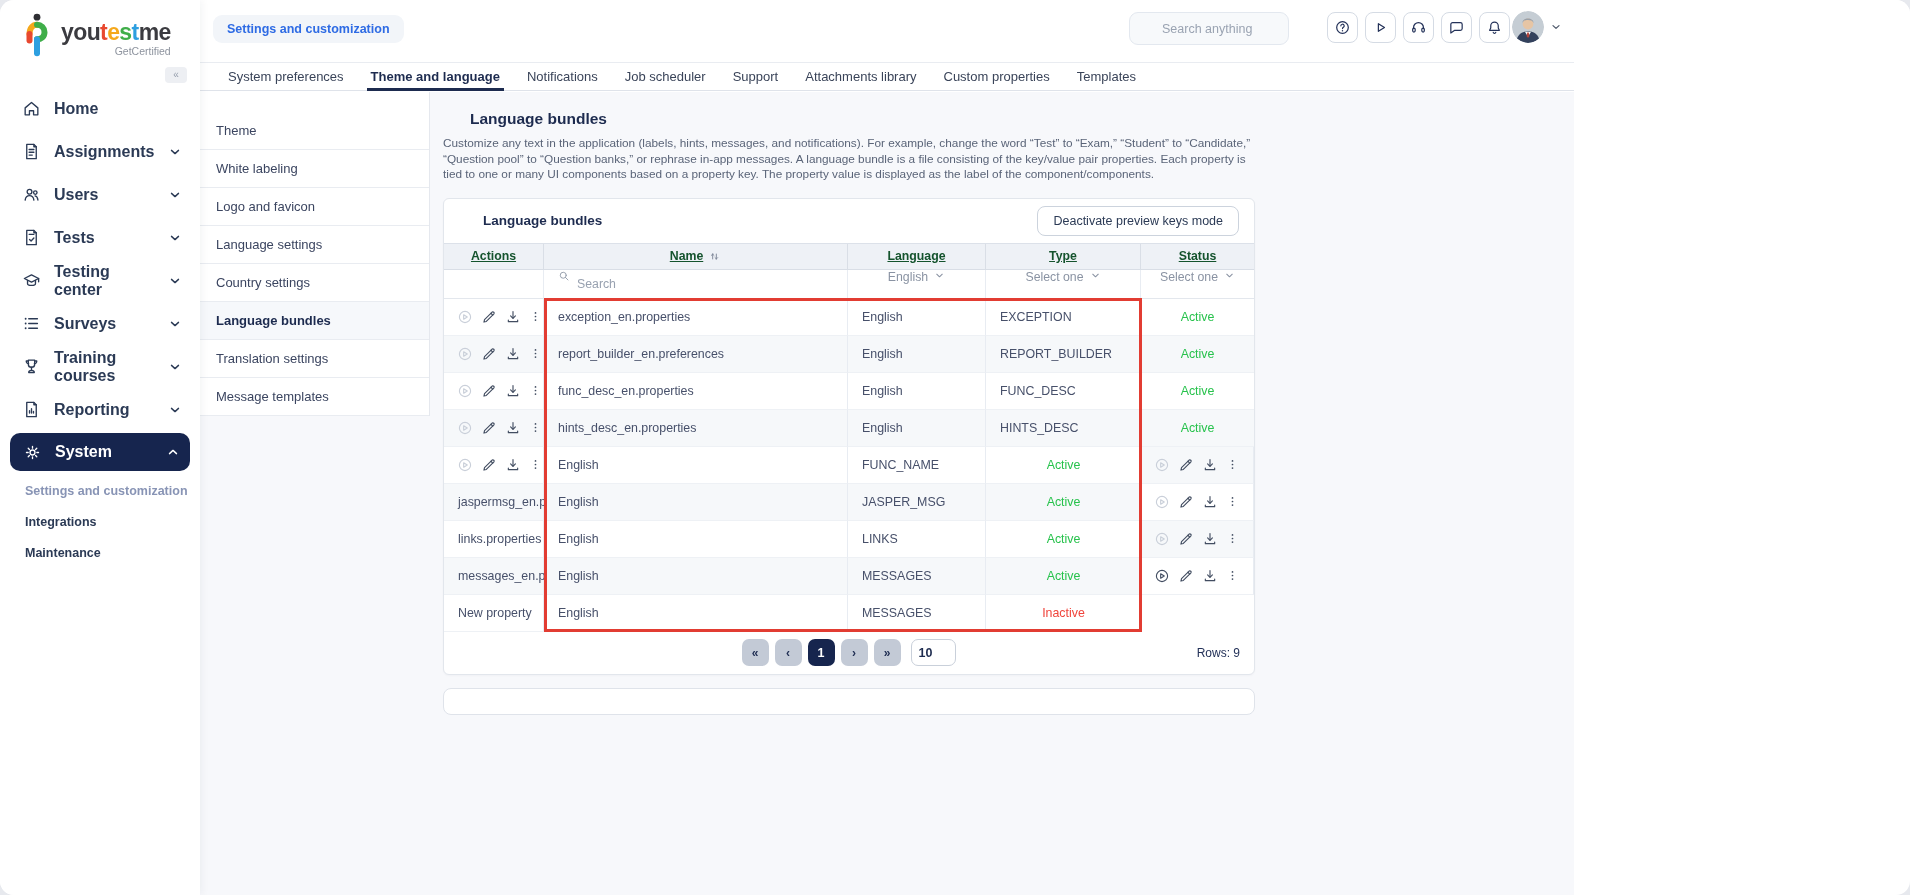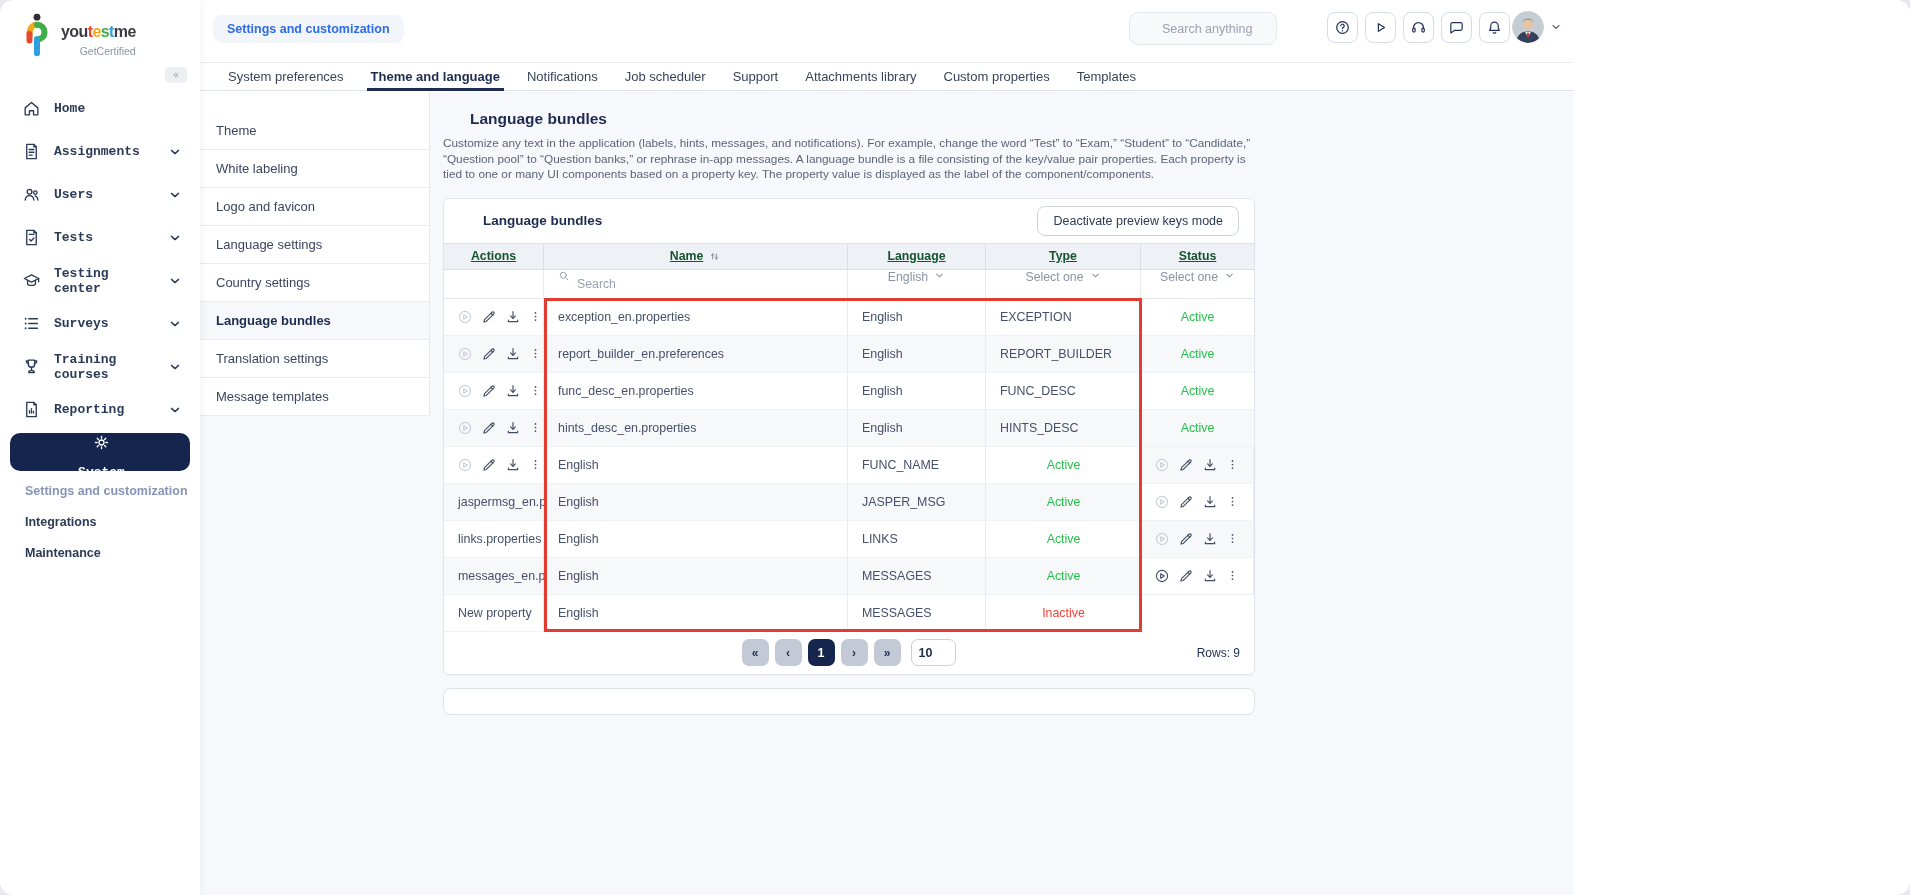--- a/index.html
+++ b/index.html
@@ -5,38 +5,38 @@
   * { box-sizing: border-box; margin: 0; padding: 0; }
   html,body { background:#e7e9ee; font-family:"Liberation Sans", sans-serif; }
   .app { position:relative; width:1910px; height:895px; background:#fff; border-radius:14px; overflow:hidden; margin:0 auto; }
 
   
   .sidebar { position:absolute; left:0; top:0; width:200px; height:100%; background:#fff; z-index:6; box-shadow:2px 0 8px rgba(25,35,65,.05); }
   .logo-row { display:flex; align-items:flex-start; gap:7px; padding:13px 0 0 20px; }
   .logo-figure { width:34px; height:46px; }
   .logo-figure svg { width:100%; height:100%; display:block; }
   .logo-block { display:flex; flex-direction:column; }
-  .logo-text { font-size:16px; font-weight:bold; letter-spacing:-0.6px; line-height:26px; margin-top:6px; }
+  .logo-text { font-size:23px; font-weight:bold; letter-spacing:-0.6px; line-height:26px; margin-top:6px; }
   .logo-tagline { font-size:10.5px; color:#8d939e; text-align:right; margin-top:0; }
   .collapse-btn { position:absolute; right:13px; top:67px; width:22px; height:16px; background:#edeff3; border-radius:4px; color:#98a0ae; font-size:10px; line-height:15px; text-align:center; cursor:pointer; }
   .side-nav { position:absolute; top:87px; left:0; right:0; }
-  .nav-item { display:flex; align-items:center; height:43px; padding:0 18px 0 22px; gap:13px; color:#2b3a55; font-size:13px; font-weight:600; cursor:pointer;font-family:Liberation Mono, monospace; }
+  .nav-item { display:flex; align-items:center; height:43px; padding:0 18px 0 22px; gap:13px; color:#2b3a55; font-size:16px; font-weight:600; cursor:pointer; }
   .nav-item .icon { width:19px; height:19px; flex:none; }
   .nav-item .chev { margin-left:auto; width:14px; height:14px; }
-  .nav-item.active { background:#16254e; color:#fff; border-radius:10px; margin:2px 10px; padding:0 10px 0 13px; height:38px;flex-direction:column; }
+  .nav-item.active { background:#16254e; color:#fff; border-radius:10px; margin:2px 10px; padding:0 10px 0 13px; height:38px; }
   .side-sub { margin-top:4px; }
   .sub-item { height:31px; display:flex; align-items:center; padding-left:25px; font-size:12.5px; font-weight:600; color:#2b3a55; cursor:pointer; }
   .sub-item.active { color:#8894b5; }
 
   
   .topbar { position:absolute; left:200px; top:0; width:1710px; height:62px; background:#fff; z-index:4; }
   .breadcrumb { position:absolute; left:13px; top:15px; padding:7px 14px; background:#f2f5f9; border-radius:9px; color:#2e6be4; font-size:12.5px; font-weight:bold; cursor:pointer; }
   .doc-btn { position:absolute; left:883px; top:16px; width:26px; height:28px; color:#233158; cursor:pointer; background:none; border:none; }
   .doc-btn .icon { width:24px; height:26px; display:block; }
-  .search-box { position:absolute; left:929px; top:12px; width:148px; height:33px; background:#f7f9fb; border:1px solid #e3e8ef; border-radius:9px; display:flex; align-items:center; gap:8px; padding:0 10px; }
+  .search-box { position:absolute; left:929px; top:12px; width:160px; height:33px; background:#f7f9fb; border:1px solid #e3e8ef; border-radius:9px; display:flex; align-items:center; gap:8px; padding:0 10px; }
   .search-box .icon { width:14px; height:14px; color:#8a93a3; flex:none; }
   .search-box input { border:none; outline:none; background:transparent; font-size:12.5px; color:#333; width:140px; font-family:inherit; }
   .search-box input::placeholder { color:#9aa3b2; }
   .top-icons { position:absolute; left:1127px; top:12px; display:flex; gap:7px; }
   .icon-btn { width:31px; height:31px; border:1px solid #d5dbe4; border-radius:8px; background:#fff; color:#233158; display:flex; align-items:center; justify-content:center; cursor:pointer; }
   .icon-btn .icon { width:17px; height:17px; }
   .avatar { position:absolute; left:1312px; top:11px; width:32px; height:32px; border-radius:50%; overflow:hidden; cursor:pointer; }
   .avatar svg { width:100%; height:100%; display:block; }
   .avatar-chev { position:absolute; left:1350px; top:21px; width:12px; height:12px; color:#4a5568; cursor:pointer; }
   svg { width:100%; height:100%; display:block; }

